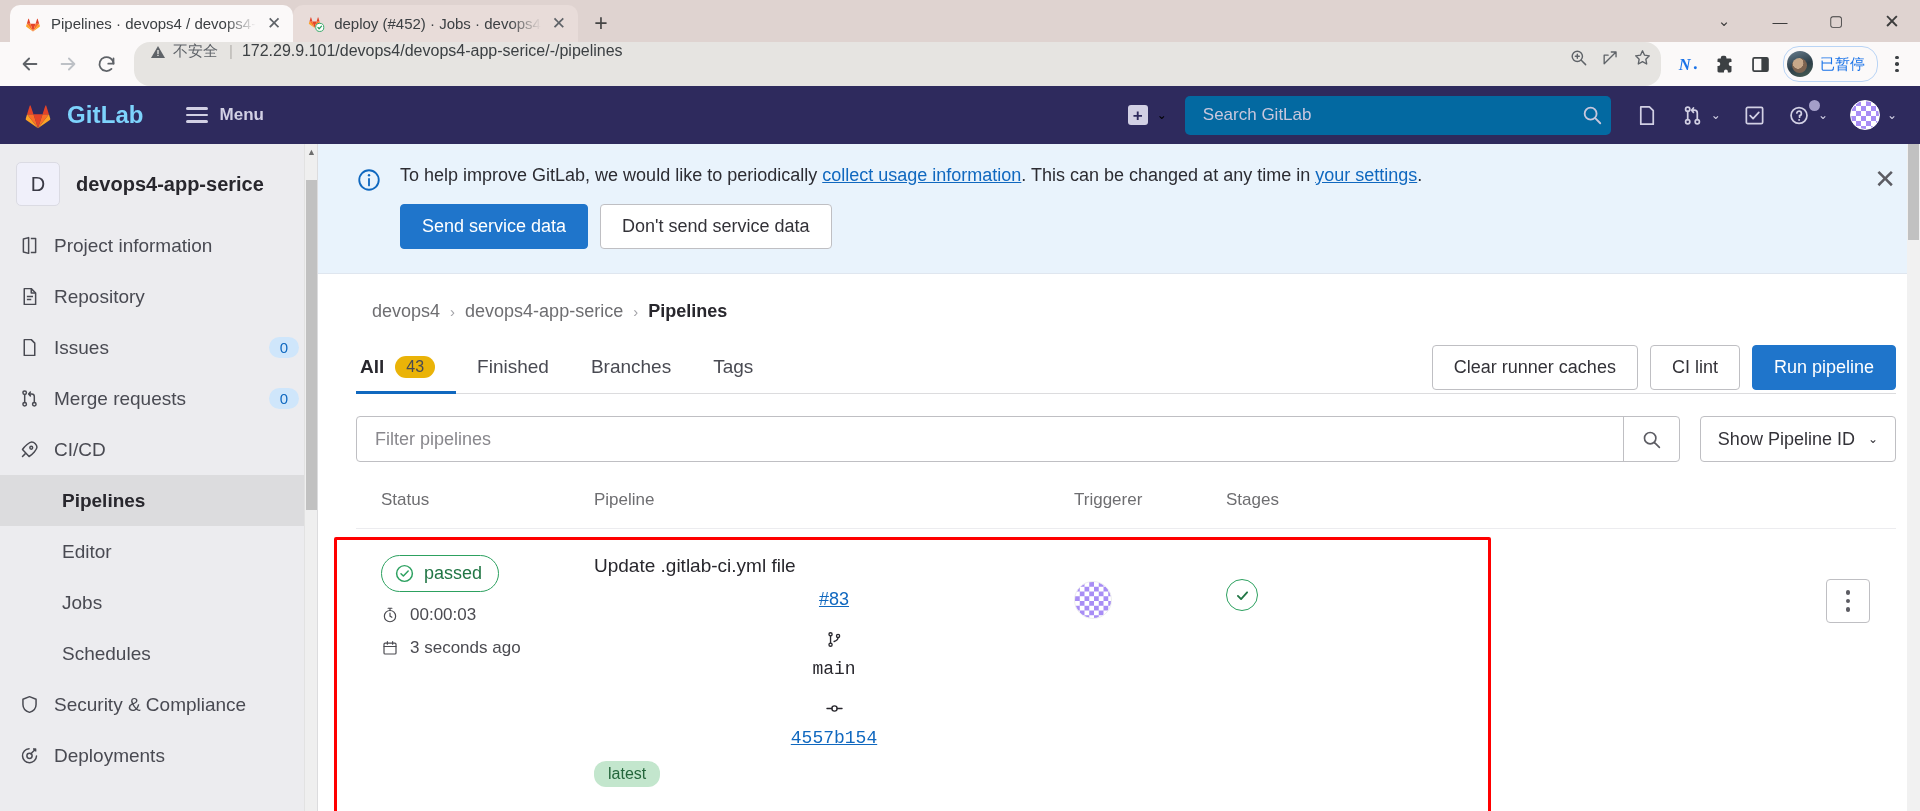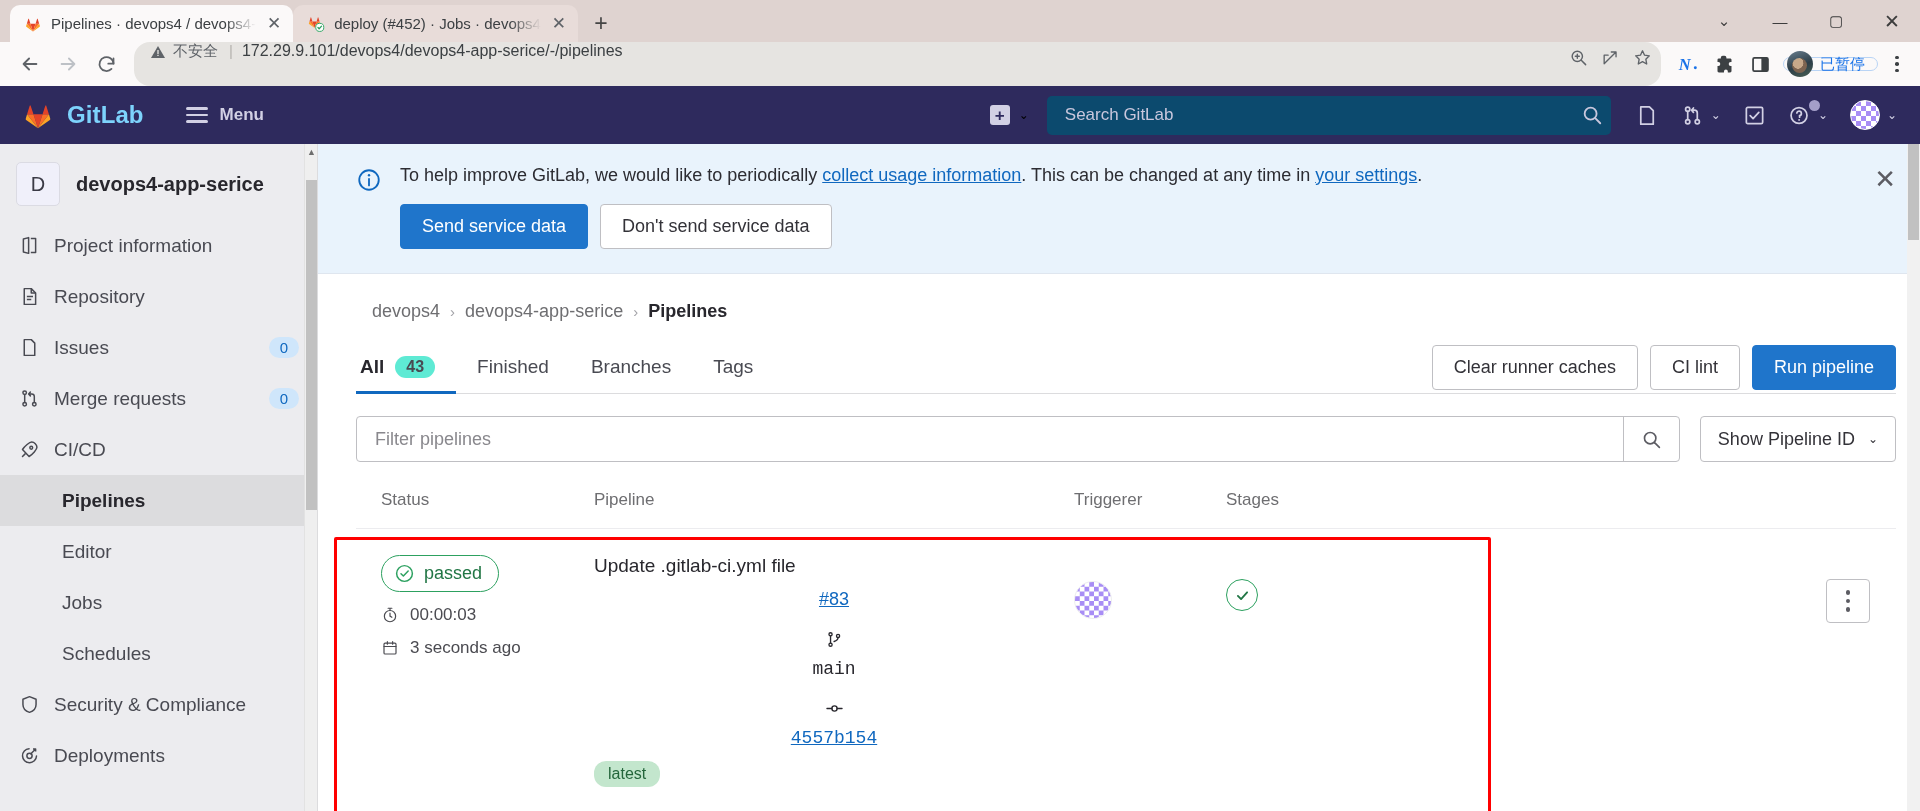--- a/index.html
+++ b/index.html
@@ -106,21 +106,21 @@
     width: 30px; height: 30px; border-radius: 50%;
     display: flex; align-items: center; justify-content: center;
     color: #5f6368;
   }
   .ext-icon {
     width: 34px; height: 34px; flex: none;
     display: flex; align-items: center; justify-content: center;
     color: #3c4043;
   }
   .profile-pill {
-    height: 14px;
+    height: 36px;
     border: 1px solid #b9d4f5;
     border-radius: 16px;
     display: flex; align-items: center; gap: 7px;
     padding: 0 12px 0 3px;
     margin-left: 4px;
     flex: none;
   }
   .profile-av {
     width: 26px; height: 26px; border-radius: 50%;
     background: linear-gradient(160deg,#6b7f8f 0%,#2c3e48 55%,#4a5f52 100%);
@@ -162,22 +162,22 @@
   .gl-plus {
     display: flex; align-items: center; gap: 9px; flex: none; margin-right: 18px;
   }
   .gl-plus-box {
     width: 20px; height: 20px; border-radius: 3px;
     background: #d2d0e4; color: #2e2a5d;
     display: flex; align-items: center; justify-content: center;
     font-size: 17px; font-weight: 700; line-height: 1;
   }
   .gl-search {
-    width: 564px; height: 39px; flex: none;
-    background: #0c4a6e; border-radius: 5px;
+    width: 426px; height: 39px; flex: none;
+    background: #0369a1; border-radius: 5px;
     display: flex; align-items: center;
     padding: 0 8px 0 18px;
   }
   .gl-search-ph { color: #c9c7dd; font-size: 17px; flex: 1; }
   .gl-nav-icons { display: flex; align-items: center; gap: 4px; margin-left: 16px; flex: none; }
   .gl-nav-item {
     display: flex; align-items: center; gap: 7px;
     padding: 8px 9px; border-radius: 4px; color: #d2d0e4;
     position: relative;
   }
@@ -297,21 +297,21 @@
     display: flex; align-items: center; gap: 11px;
     position: relative; white-space: nowrap;
   }
   .gtab:first-child { padding-left: 4px; }
   .gtab.active { color: #28272d; font-weight: 700; }
   .gtab.active::after {
     content: ''; position: absolute; left: 0; right: 0; bottom: -1px;
     height: 3px; background: #1068bf;
   }
   .tab-count {
-    background: #5eead4; color: #494a52; font-weight: 700;
+    background: #eab308; color: #494a52; font-weight: 400;
     border-radius: 11px; padding: 2px 11px; font-size: 16px; text-align: center;
   }
   .tabs-actions { margin-left: auto; display: flex; gap: 12px; align-items: center; }
 
   
   .filter-row { display: flex; gap: 20px; margin: 22px 24px 0 38px; align-items: stretch; }
   .filter-field {
     flex: 1; display: flex; align-items: center;
     border: 1px solid #bfbfc3; border-radius: 4px; background: #fff;
     height: 46px; overflow: hidden;

